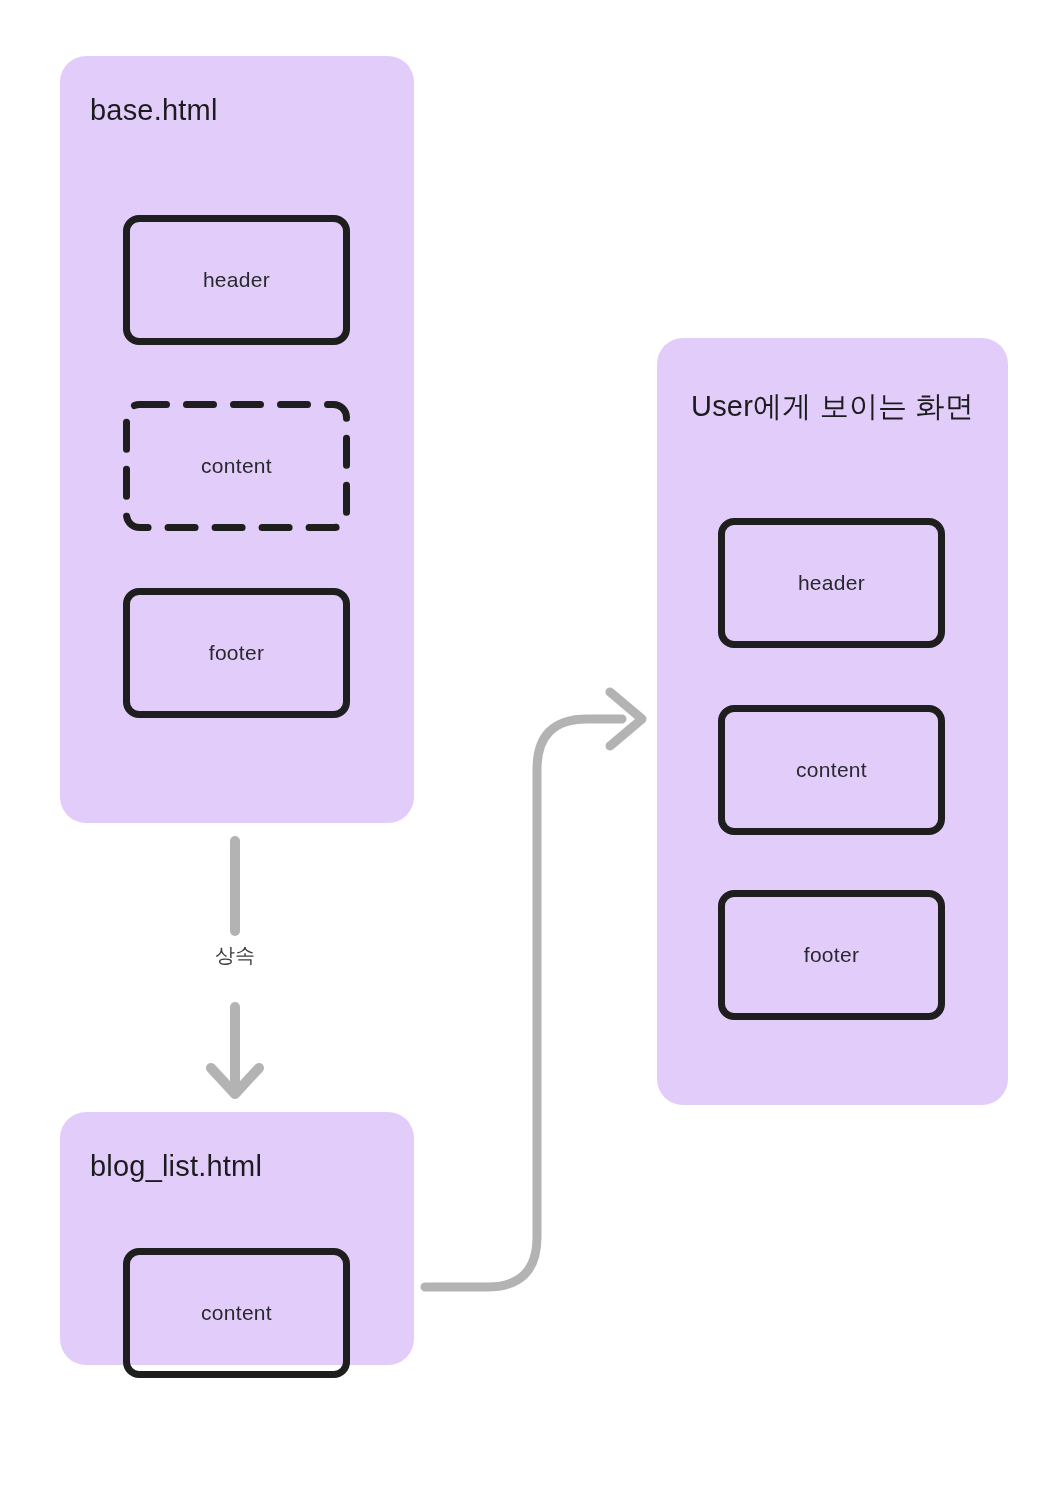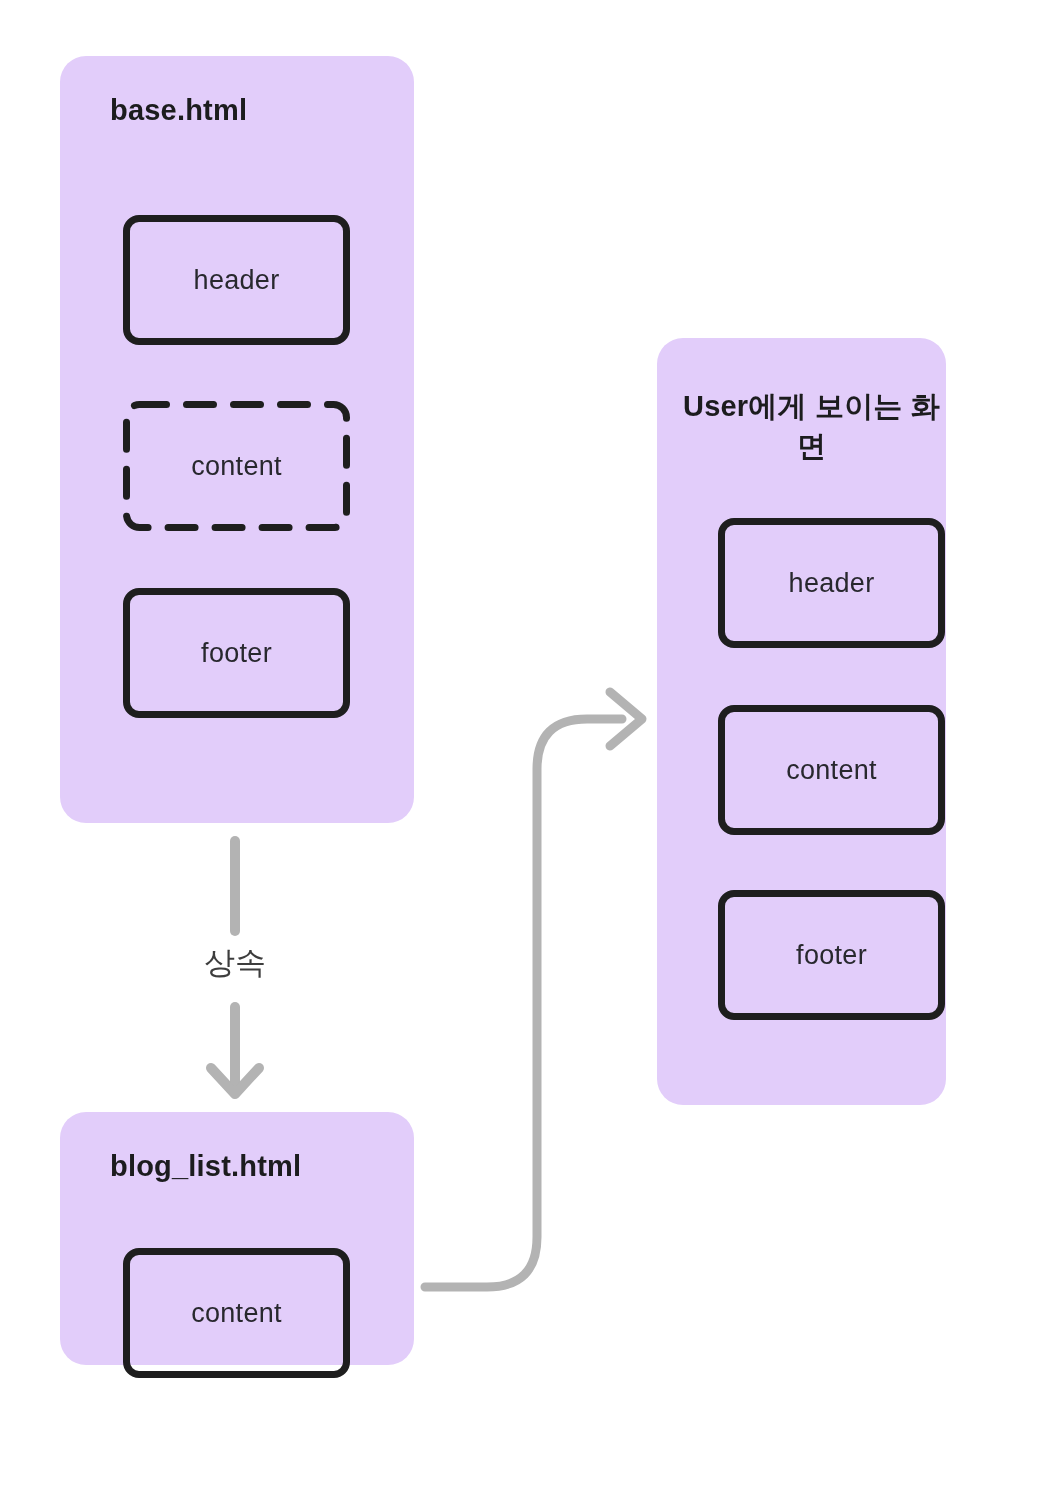--- a/index.html
+++ b/index.html
@@ -21,29 +21,28 @@
     background:var(--background);
     overflow:hidden;
   }
   .panel{
     position:absolute;
     background:var(--panel);
     border-radius:26px;
   }
   .panel-base{left:60px;top:56px;width:354px;height:767px;}
   .panel-blog{left:60px;top:1112px;width:354px;height:253px;}
-  .panel-user{left:657px;top:338px;width:289px;height:767px;}
+  .panel-user{left:657px;top:338px;width:351px;height:767px;}
   .panel-title{
     position:absolute;
     left:30px;top:38px;
     font-size:29px;
-    font-weight:700;
+    font-weight:400;
     color:var(--text-dark);
     letter-spacing:0.2px;
-    margin-left:20px;
   }
   .panel-user .panel-title{
     left:0;right:0;top:49px;
     text-align:center;
   }
   .box{
     position:absolute;
     width:227px;height:130px;
     display:flex;align-items:center;justify-content:center;
     border:7px solid var(--box-border);
@@ -65,42 +64,42 @@
     pointer-events:none;
   }
   .dash-rect rect{
     fill:none;
     stroke:var(--box-border);
     stroke-width:7;
     stroke-dasharray:27 20;
     stroke-linecap:round;
   }
   .box-label{
-    font-size:27px;
+    font-size:21px;
     font-weight:400;
     color:var(--label-dark);
     letter-spacing:0.3px;
   }
   .arrow-svg{position:absolute;overflow:visible;}
   .arrow-svg path,.arrow-svg line{
     fill:none;
     stroke:var(--arrow);
     stroke-linecap:round;
     stroke-linejoin:round;
   }
   .inherit-arrow{left:185px;top:830px;width:105px;height:280px;}
   .inherit-arrow line,.inherit-arrow path{stroke-width:10;}
   .flow-arrow{left:415px;top:680px;width:250px;height:625px;}
   .flow-arrow path{stroke-width:9;}
   .inherit-label{
     position:absolute;
     left:180px;top:942px;
     width:110px;
     text-align:center;
-    font-size:31px;
+    font-size:20px;
     font-weight:400;
     color:var(--inherit-label);
   }
 </style>
 </head>
 <body>
 
 <div class="canvas">
 
   <section class="panel panel-base">

